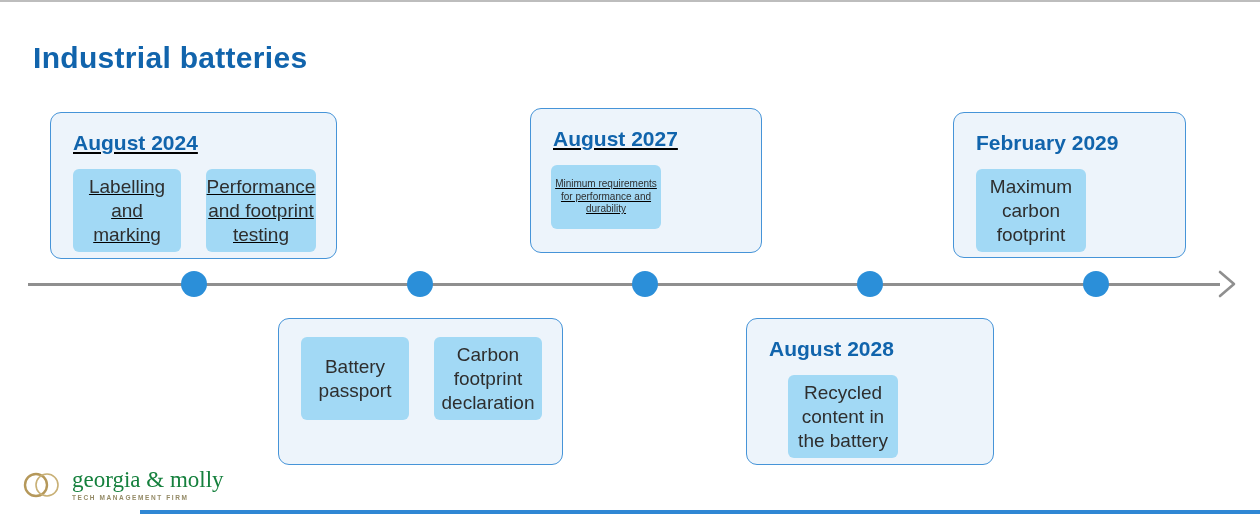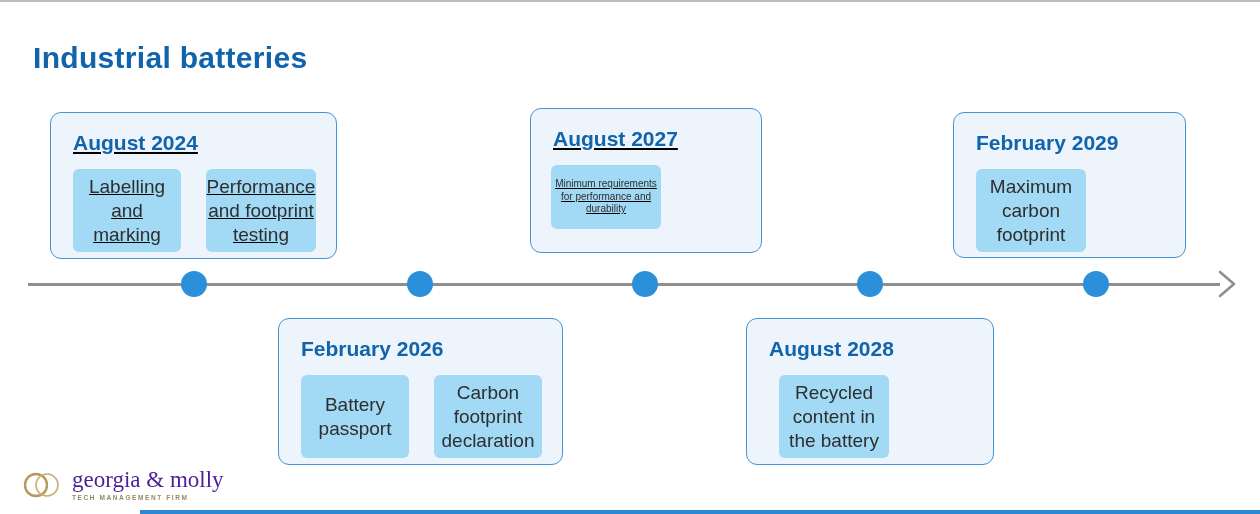--- a/index.html
+++ b/index.html
@@ -28,28 +28,28 @@
           font-size:19px; line-height:1.25; color:#2e2e2e; padding:6px 4px; }
   .chip.xs { font-size:10px; min-height:64px; }
   .chip.tall { min-height:65px; }
 
   .c-aug2024 { left:50px;  top:112px; width:287px; height:147px;text-decoration:underline; }
   .c-feb2026 { left:278px; top:318px; width:285px; height:147px; }
   .c-aug2027 { left:530px; top:108px; width:232px; height:145px;text-decoration:underline; }
   .c-aug2028 { left:746px; top:318px; width:248px; height:147px; }
   .c-feb2029 { left:953px; top:112px; width:233px; height:146px; }
   .c-aug2027 .chips { margin-left:-2px; }
-  .c-aug2028 .chips { margin-left:10px; }
+  .c-aug2028 .chips { margin-left:19px; }
   .c-feb2029 .chips { }
 
   
   .logo { position:absolute; left:22px; top:468px; display:flex; align-items:flex-start; }
   .logo-mark { margin-top:2px; }
   .logo-text { margin-left:10px; }
-  .logo-name { font-family:"Liberation Serif", serif; font-size:23px; color:#4c1d95; line-height:1;text-align:center; }
+  .logo-name { font-family:"Liberation Serif", serif; font-size:23px; color:#15803d; line-height:1;text-align:center; }
   .logo-tagline { font-size:6.5px; letter-spacing:1.6px; color:#948a66; font-weight:700; margin-top:3px; }
 
   .bottom-bar { position:absolute; left:140px; right:0; bottom:0; height:4px; background:#2f87d4; }
 </style>
 </head>
 <body>
 
 <div class="stage">
 
   <div class="top-rule"></div>
@@ -68,21 +68,20 @@
 
   <div class="card c-aug2024">
     <div class="card-title">August 2024</div>
     <div class="chips">
       <div class="chip">Labelling and marking</div>
       <div class="chip">Performance and footprint testing</div>
     </div>
   </div>
 
   <div class="card c-feb2026">
-    <div class="card-title">February 2026</div>
     <div class="chips">
       <div class="chip">Battery passport</div>
       <div class="chip">Carbon footprint declaration</div>
     </div>
   </div>
 
   <div class="card c-aug2027">
     <div class="card-title">August 2027</div>
     <div class="chips">
       <div class="chip xs">Minimum requirements for performance and durability</div>

